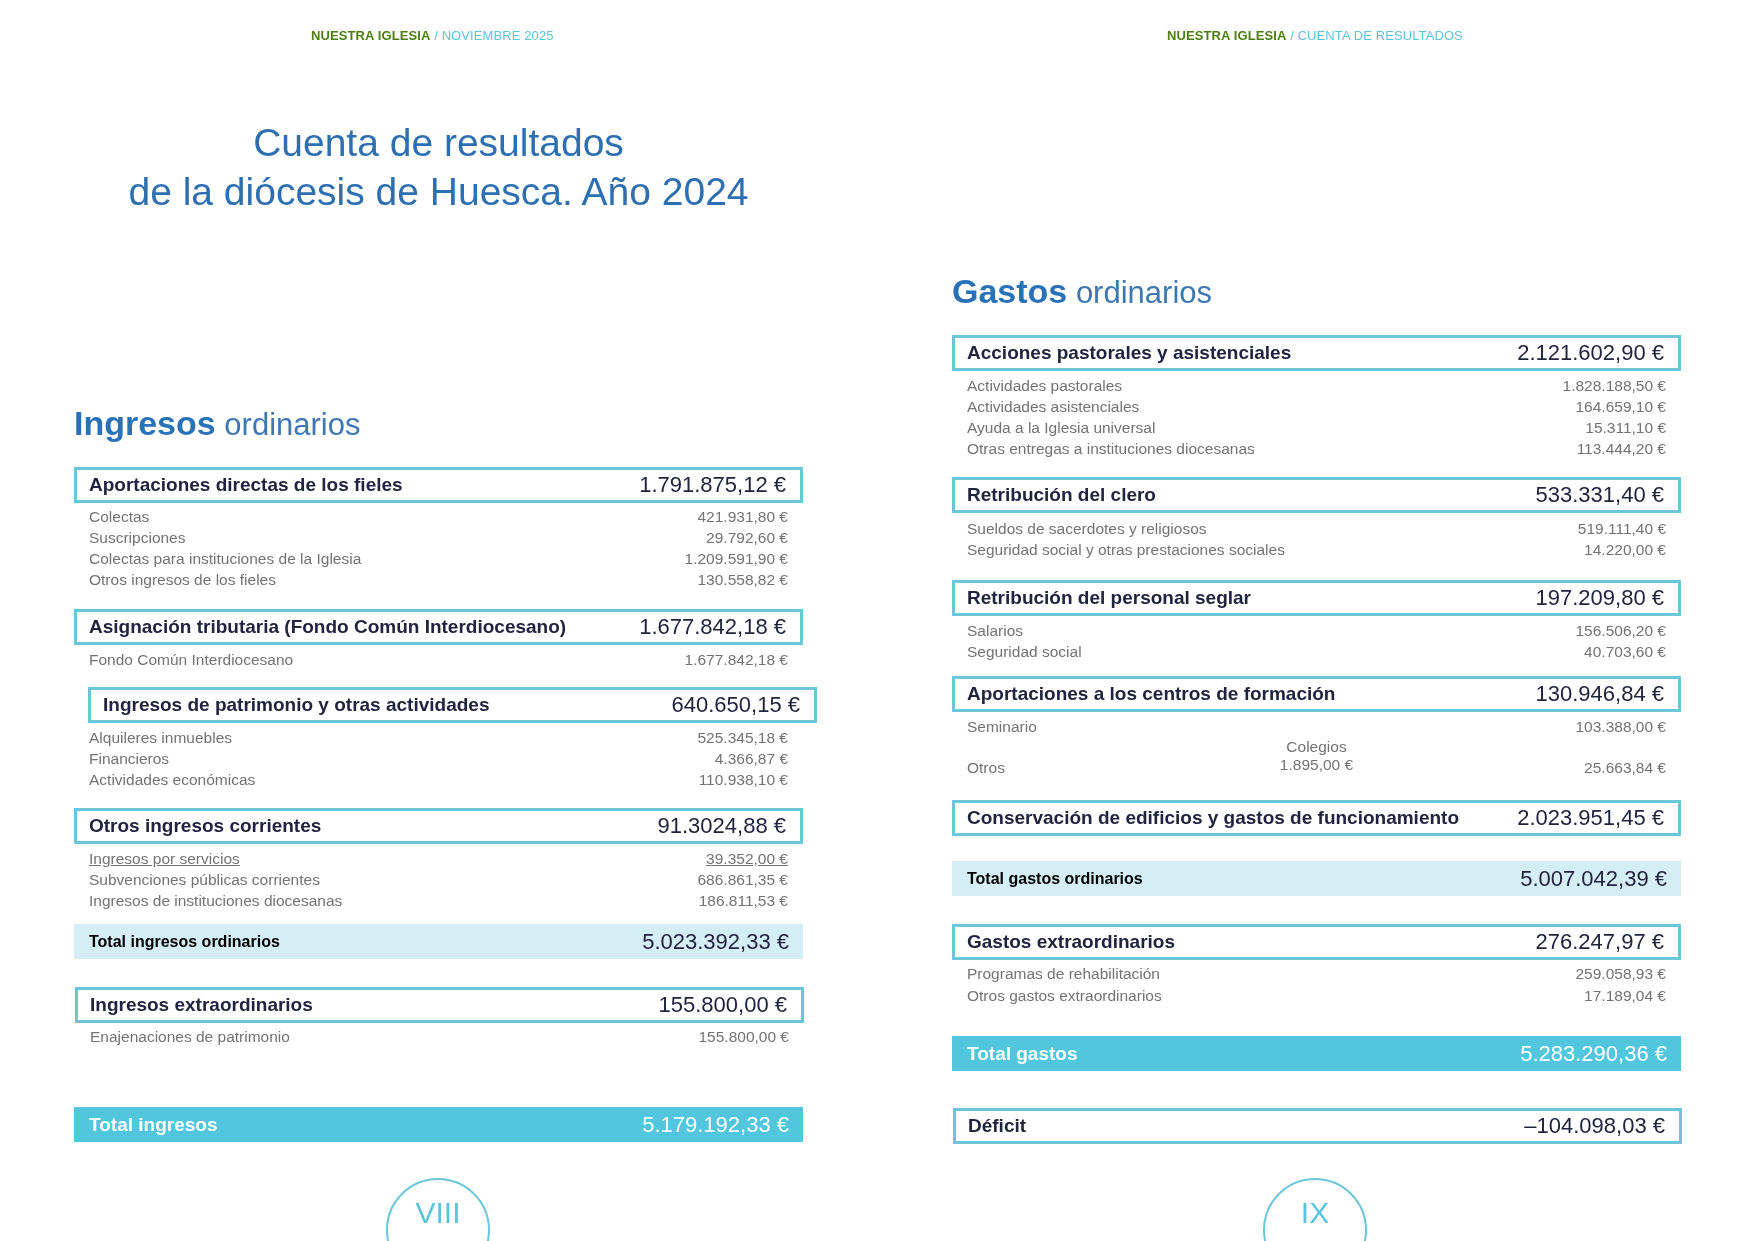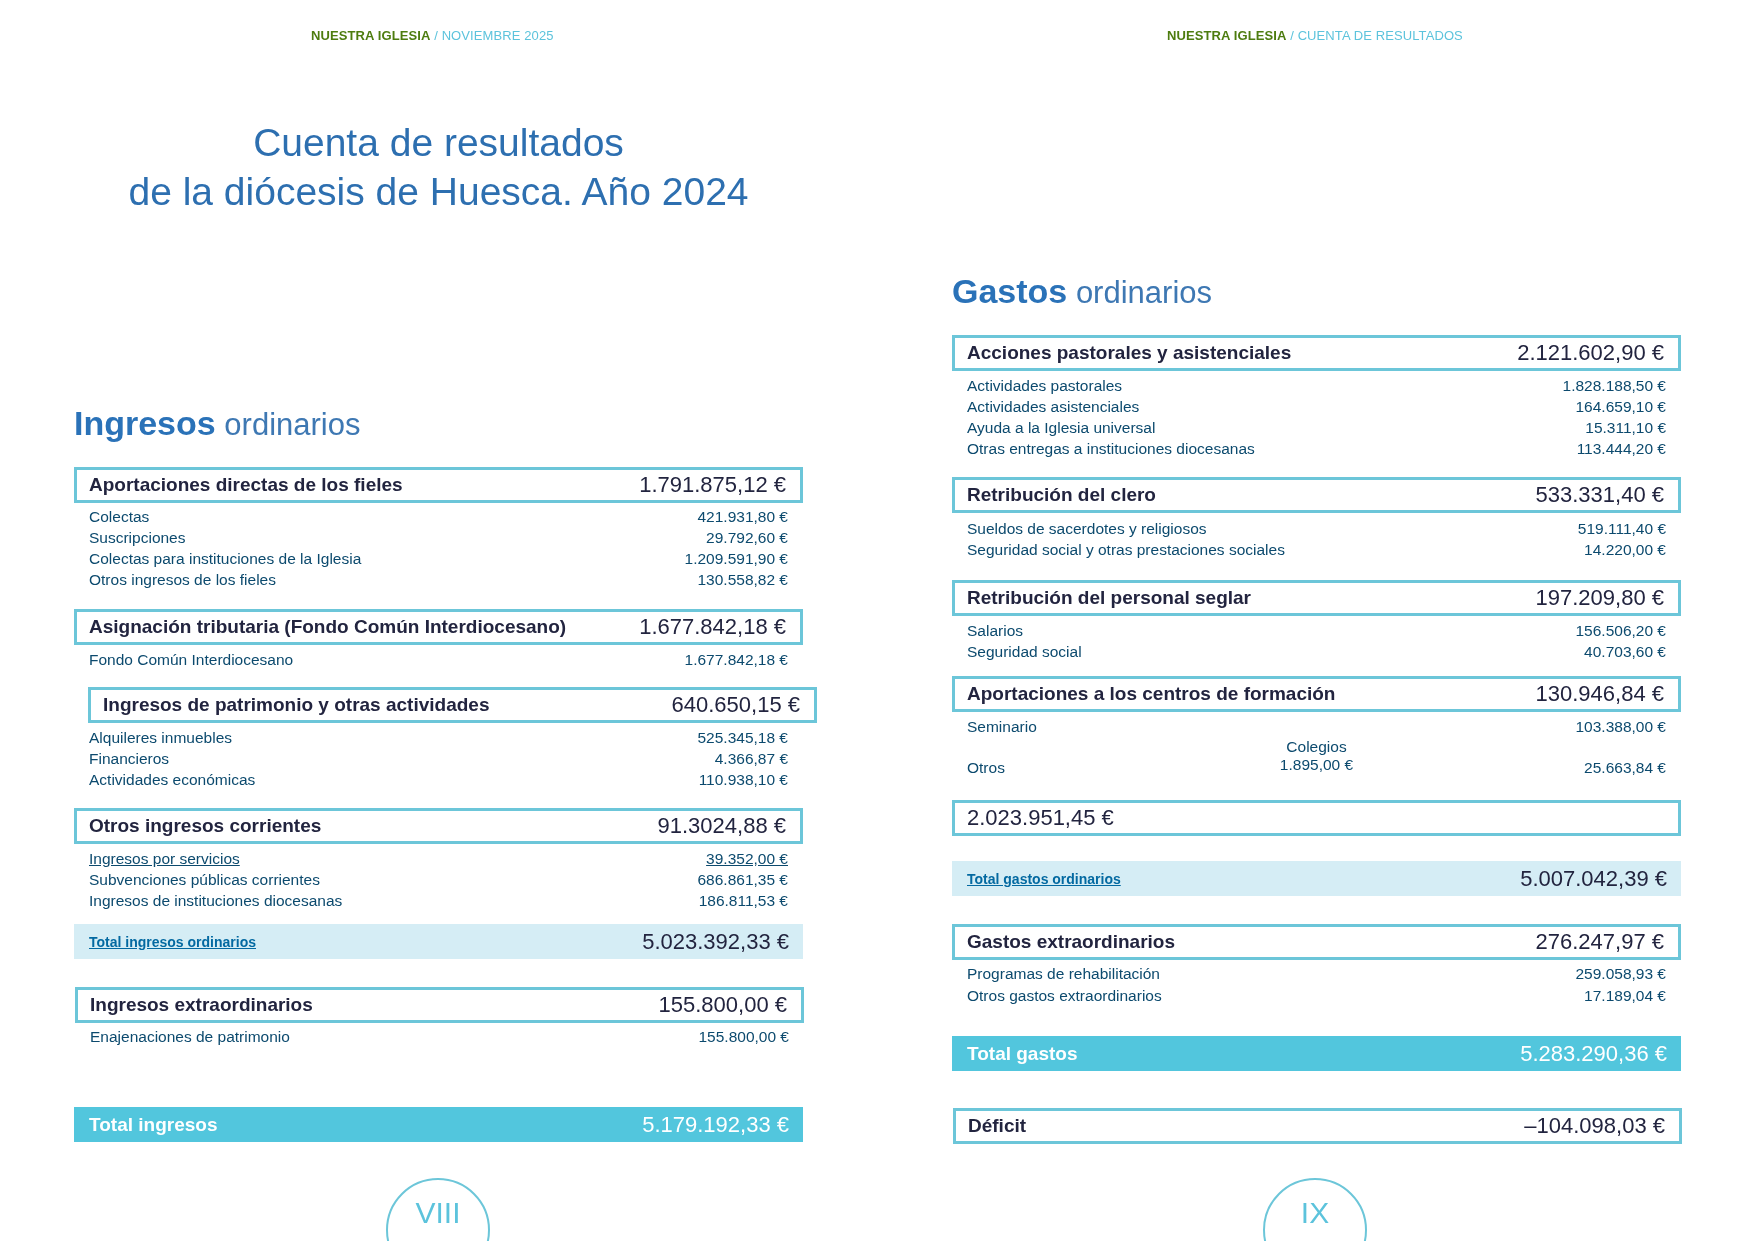--- a/index.html
+++ b/index.html
@@ -31,30 +31,30 @@
     display: flex; align-items: center; justify-content: space-between;
     padding: 0 14px 0 12px;
   }
   .cat-box .lbl { font-weight: bold; font-size: 19px; color: #22243f; }
   .cat-box .val { font-size: 22px; color: #22243f; }
 
   .row {
     position: absolute; width: 729px; height: 20px;
     display: flex; justify-content: space-between; align-items: center;
     padding: 0 15px 0 15px; box-sizing: border-box;
-    font-size: 15.5px; color: #0c4a6e;
+    font-size: 15.5px; color: #737373;
   }
 
   .total-light {
     position: absolute; width: 729px; height: 35px; box-sizing: border-box;
     background: #d5edf5;
     display: flex; align-items: center; justify-content: space-between;
     padding: 0 14px 0 15px;
   }
-  .total-light .lbl { font-weight: bold; font-size: 14px; color: #0369a1; text-decoration: underline; }
+  .total-light .lbl { font-weight: bold; font-size: 16px; color: #000000; }
   .total-light .val { font-size: 22px; color: #22243f; }
 
   .total-strong {
     position: absolute; width: 729px; height: 35px; box-sizing: border-box;
     background: #52c6dd;
     display: flex; align-items: center; justify-content: space-between;
     padding: 0 14px 0 15px;
   }
   .total-strong .lbl { font-weight: bold; font-size: 19px; color: #ffffff; }
   .total-strong .val { font-size: 22px; color: #ffffff; }
@@ -239,20 +239,21 @@
   <div class="row" style="left:952px; top:738px;flex-direction:column;">
       <span>Colegios</span>
       <span>1.895,00 €</span>
     </div>
   <div class="row" style="left:952px; top:758px;">
       <span>Otros</span>
       <span>25.663,84 €</span>
     </div>
 
   <div class="cat-box" style="left:952px; top:800px;">
+    <span class="lbl">Conservación de edificios y gastos de funcionamiento</span>
     <span class="val">2.023.951,45 €</span>
   </div>
 
   <div class="total-light" style="left:952px; top:861px;">
     <span class="lbl">Total gastos ordinarios</span>
     <span class="val">5.007.042,39 €</span>
   </div>
 
   <div class="cat-box" style="left:952px; top:924px;">
     <span class="lbl">Gastos extraordinarios</span>

